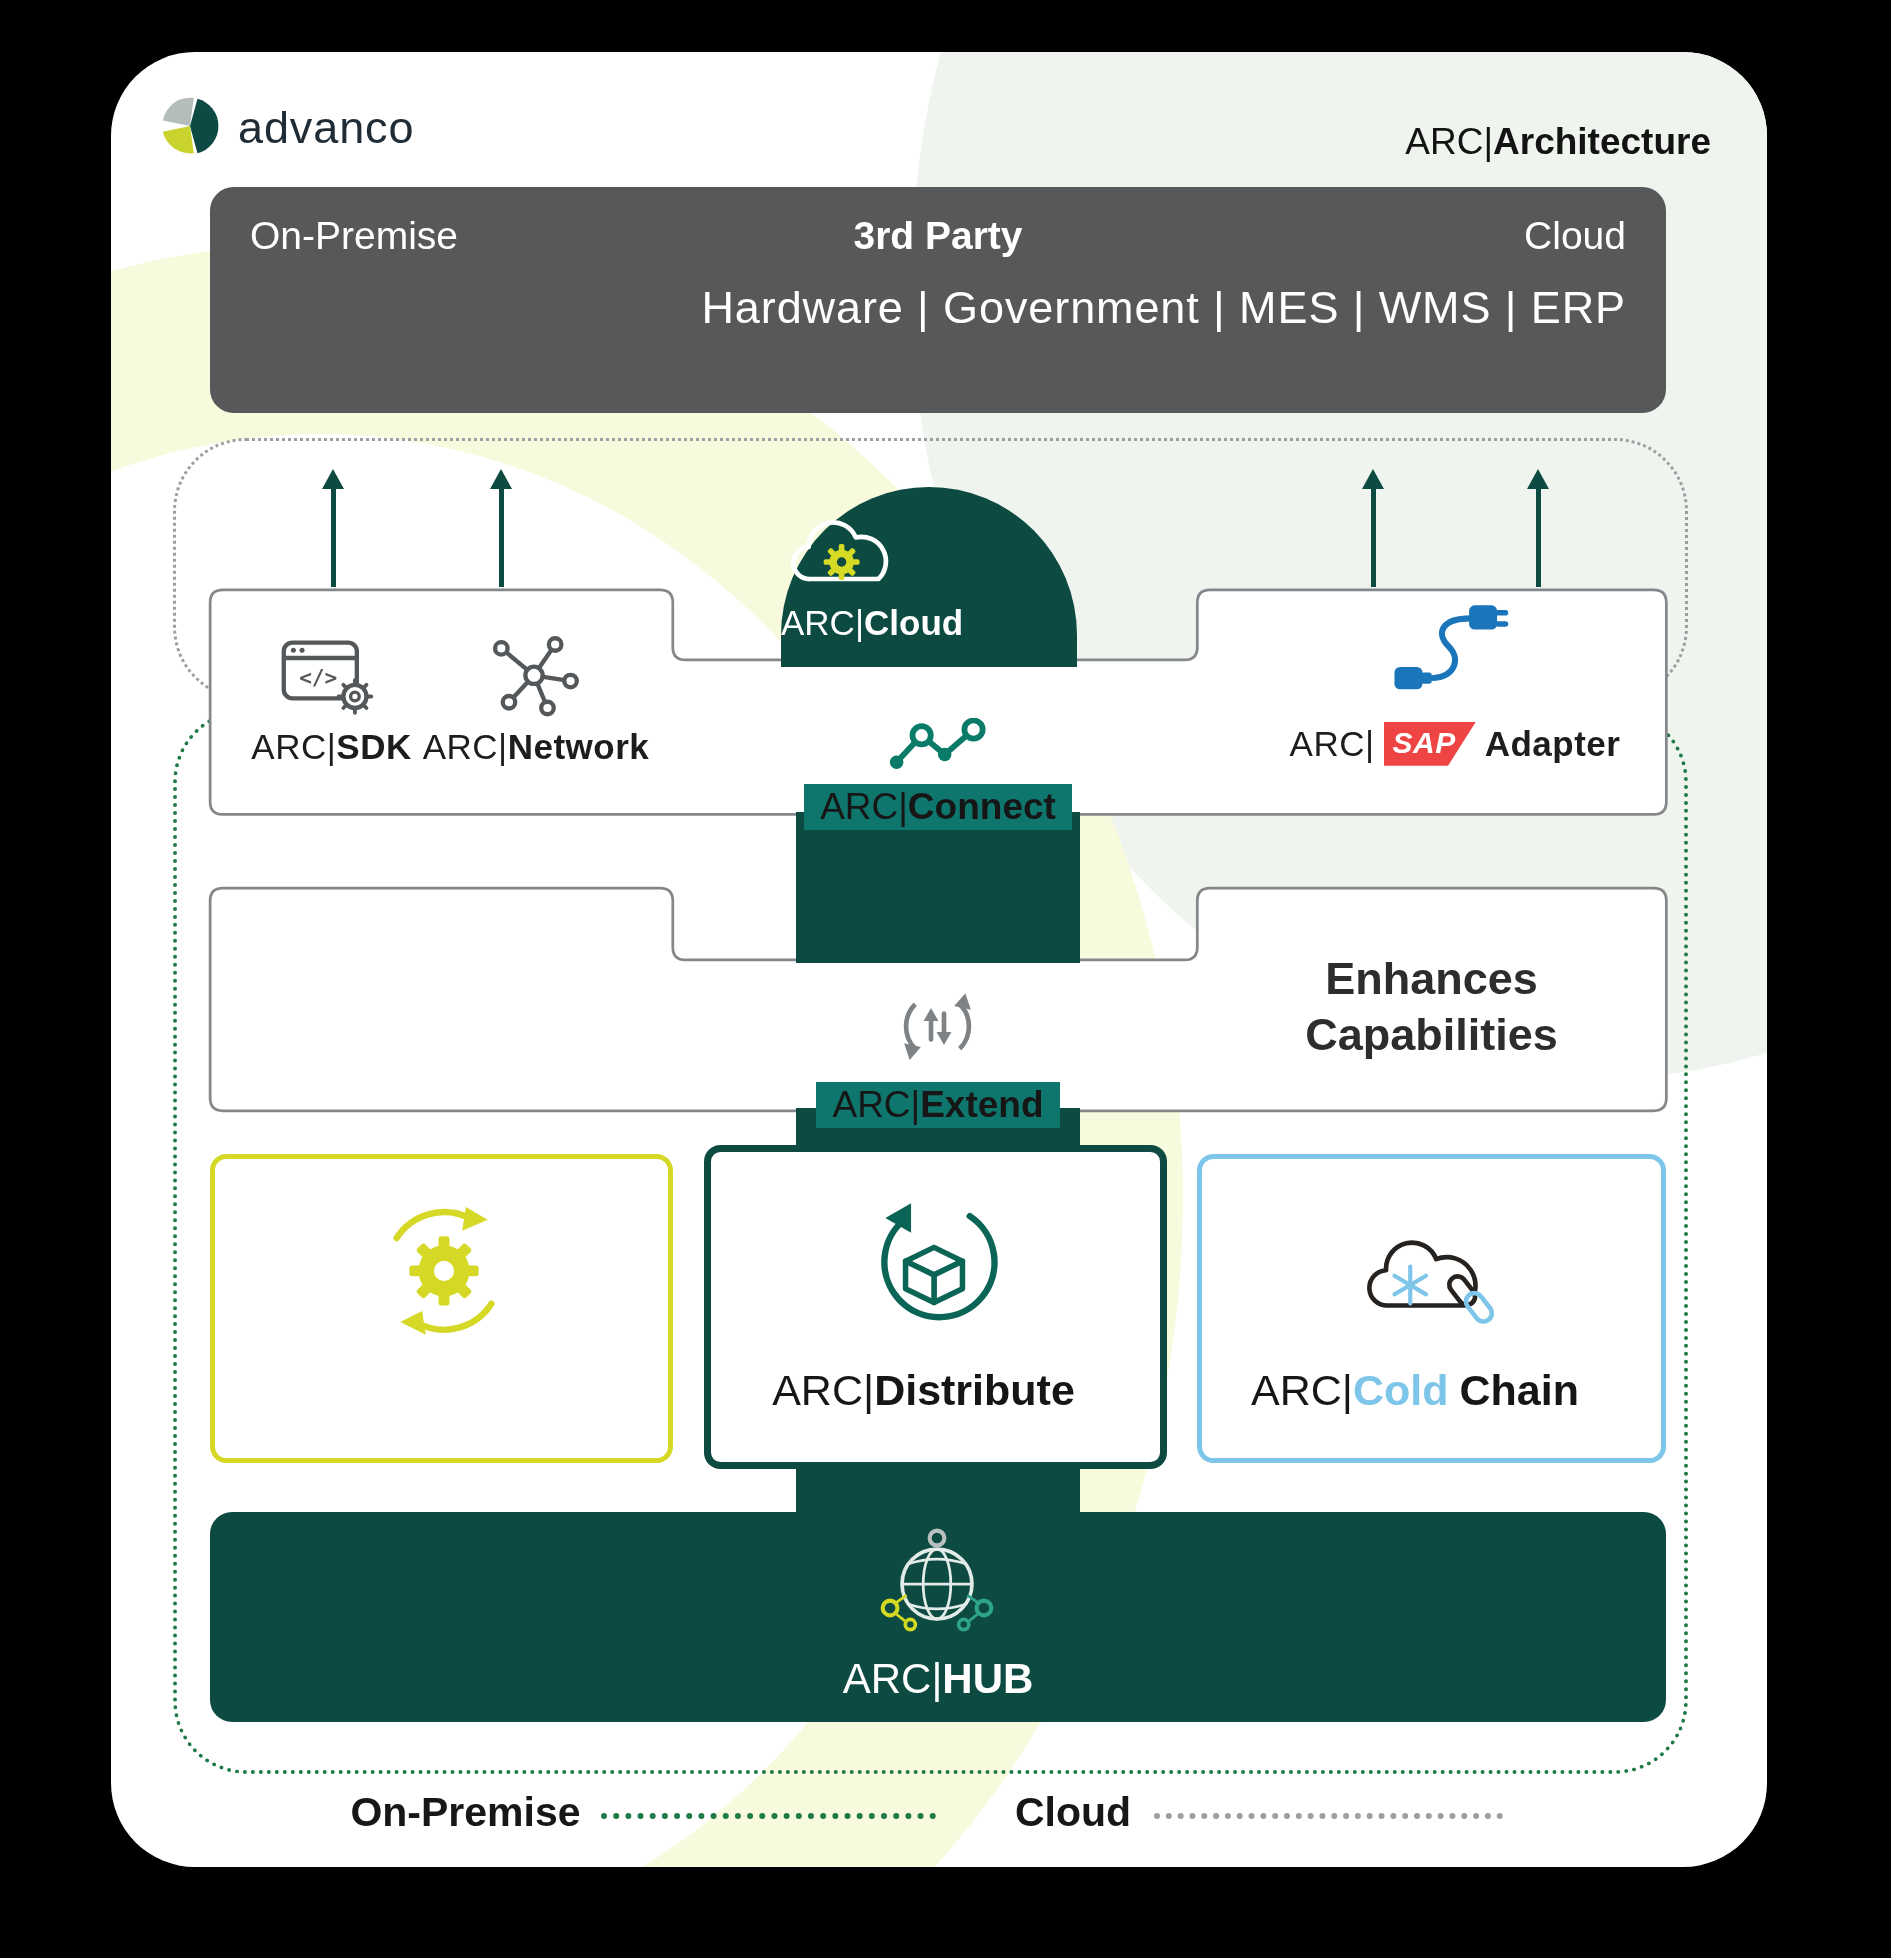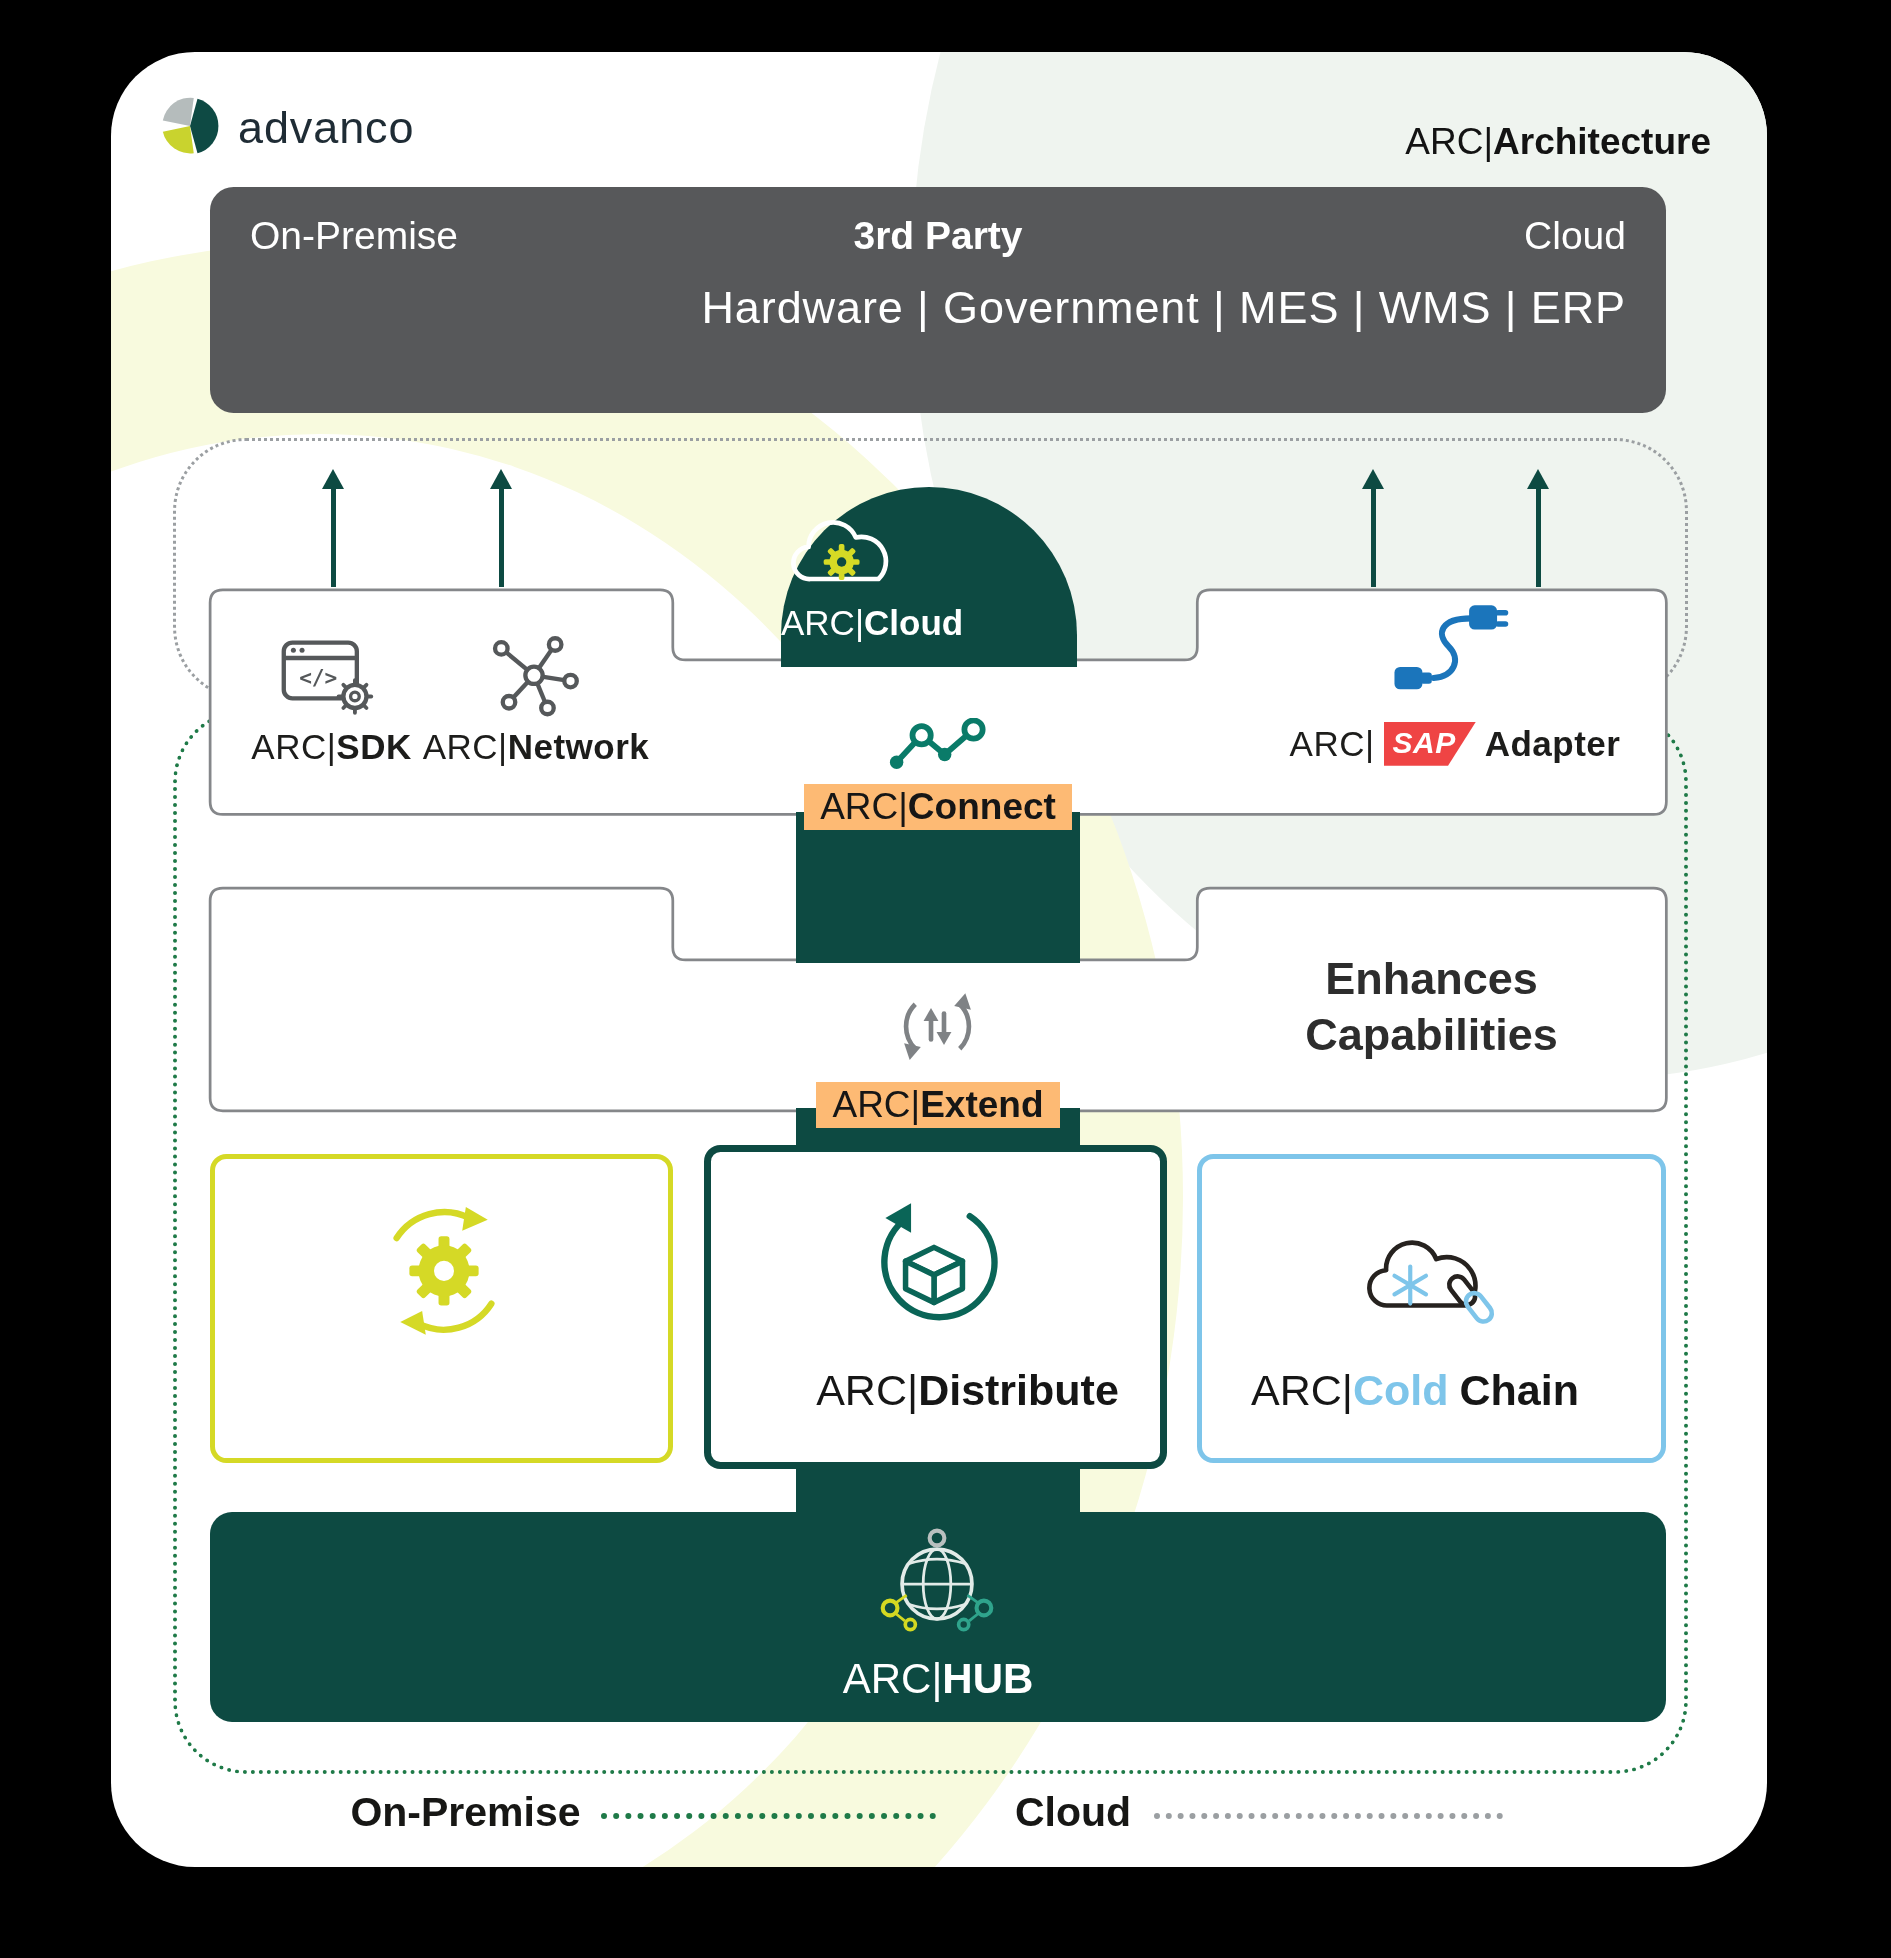--- a/index.html
+++ b/index.html
@@ -68,31 +68,31 @@
   .mod-label b{font-weight:700;}
   #lbl-sdk{left:218px;top:727px;width:227px;}
   #lbl-network{left:407px;top:727px;width:258px;}
   #lbl-sap{left:1255px;top:722px;width:400px;display:flex;align-items:center;justify-content:center;gap:9px;}
   .sap-logo{display:inline-block;background:#ef4444;color:#fff;font-style:italic;font-weight:700;
             font-size:30px;line-height:1;padding:6.4px 20px 7.3px 9px;
             clip-path:polygon(0 0,100% 0,70% 100%,0 100%);}
 
   .pill-wrap{position:absolute;left:796px;width:284px;text-align:center;}
   #pill-connect{top:784px;} #pill-extend{top:1082px;}
-  .pill{display:inline-block;background:#fdba74;padding:1.8px 16.4px;font-size:37px;color:#161616;}
+  .pill{display:inline-block;background:#0f766e;padding:1.8px 16.4px;font-size:37px;color:#161616;}
   .pill b{font-weight:700;}
 
   .feature{position:absolute;font-size:45px;font-weight:600;color:#2d2d2d;text-align:center;line-height:1.24;}
   #feat-opt{left:210px;top:951px;width:463px;}
   #feat-enh{left:1197px;top:951px;width:469px;}
 
   .prod-label{position:absolute;text-align:center;font-size:43px;color:#161616;}
   .prod-label b{font-weight:700;}
   #lbl-produce{left:210px;top:1366px;width:463px;}
-  #lbl-distribute{left:736px;top:1366px;width:463px;}
+  #lbl-distribute{left:692px;top:1366px;width:463px;}
   #lbl-cold{left:1197px;top:1366px;width:436px;}
   .cold-accent{color:#7ec5ea;font-weight:700;}
   .cold-rest{font-weight:700;margin-left:11px;}
 
   #lbl-hub{position:absolute;left:210px;top:1655px;width:1456px;text-align:center;font-size:42px;color:#fff;}
   #lbl-hub b{font-weight:700;}
 
   
   .icon{position:absolute;}
   #icon-sdk{left:278px;top:633px;width:100px;}

